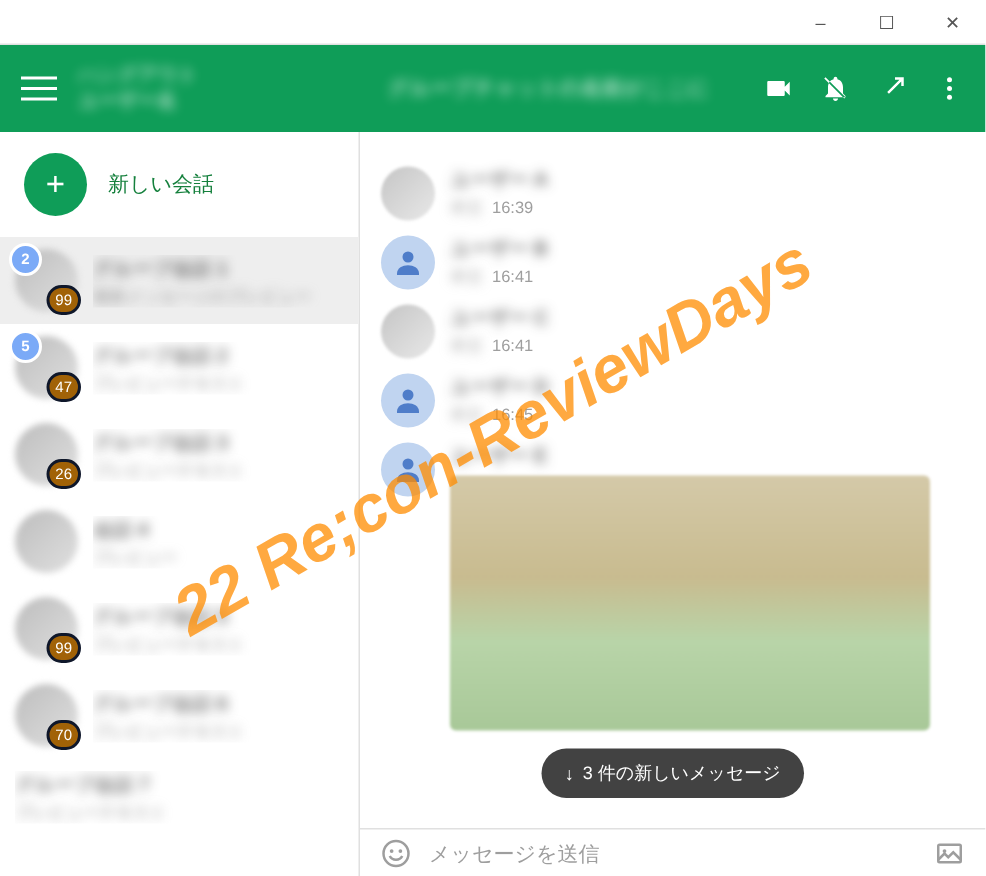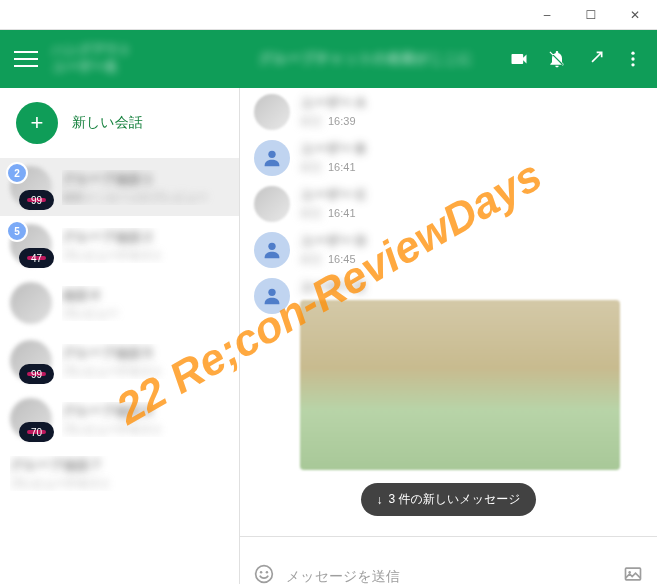--- a/index.html
+++ b/index.html
@@ -21,40 +21,40 @@
 .new-conv { display: flex; align-items: center; gap: 14px; padding: 14px 16px; }
 .fab { width: 42px; height: 42px; border-radius: 50%; background: #0f9d58; display: flex; align-items: center; justify-content: center; color: #fff; font-size: 22px; }
 .new-conv-label { font-size: 14px; color: #15803d; }
 
 .conv-list { }
 .conv { display: flex; align-items: center; padding: 8px 10px; gap: 10px; position: relative; }
 .conv.selected { background: #eee; }
 .conv-avatar { width: 42px; height: 42px; position: relative; flex-shrink: 0; }
 .ava-main { width: 42px; height: 42px; border-radius: 50%; background: linear-gradient(135deg,#bdbdbd,#e0e0e0); filter: blur(2px); }
 .ava-sub { position: absolute; width: 22px; height: 22px; border-radius: 50%; background: #7baaf7; border: 2px solid #fff; top: -4px; left: -4px; display: flex; align-items: center; justify-content: center; font-size: 10px; color: #fff; font-weight: bold; }
-.ava-count { position: absolute; bottom: -2px; right: -2px; min-width: 20px; height: 20px; border-radius: 10px; background: #be185d; border: 8px solid #0f172a; display: flex; align-items: center; justify-content: center; font-size: 10px; color: #fff; padding: 0 4px; }
+.ava-count { position: absolute; bottom: -2px; right: -2px; min-width: 20px; height: 20px; border-radius: 10px; background: #a16207; border: 2px solid #0f172a; display: flex; align-items: center; justify-content: center; font-size: 10px; color: #fff; padding: 0 4px; }
 .conv-text { flex: 1; overflow: hidden; }
 .conv-name { font-size: 13px; color: #222; filter: blur(4px); white-space: nowrap; margin-bottom: 2px; }
 .conv-preview { font-size: 11px; color: #888; filter: blur(4px); white-space: nowrap; }
 
 .chat { flex: 1; display: flex; flex-direction: column; background: #fff; }
-.messages { flex: 1; overflow: hidden; padding: 6px 14px; position: relative; }
+.messages { flex: 1; overflow: hidden; padding: 23px 14px; position: relative; }
 .msg { display: flex; gap: 10px; margin-bottom: 10px; }
 .msg-avatar { width: 36px; height: 36px; border-radius: 50%; background: linear-gradient(135deg,#c5c5c5,#e8e8e8); flex-shrink: 0; filter: blur(1px); }
 .msg-avatar.generic { background: #c0d4f0; filter: none; display:flex; align-items:center; justify-content:center; }
 .msg-avatar.generic svg { width: 22px; height: 22px; }
 .msg-body { flex: 1; }
 .msg-name { font-size: 13px; color: #222; filter: blur(4px); margin-bottom: 2px; }
 .msg-meta { font-size: 11px; color: #9e9e9e; }
 .msg-meta .blurred { filter: blur(4px); display: inline-block; margin-right: 6px; }
 .msg-image { width: 320px; height: 170px; border-radius: 4px; background: linear-gradient(180deg,#d4c9a8 0%,#c8bb8f 40%,#b8d4a8 65%,#a8c898 100%); margin-top: 4px; position: relative; overflow: hidden; filter: blur(1px); }
 
 .new-msg-pill { position: absolute; bottom: 20px; left: 50%; transform: translateX(-50%); background: #424242; color: #fff; border-radius: 18px; padding: 8px 16px; font-size: 12px; display: flex; align-items: center; gap: 6px; }
 
-.composer { height: 48px; border-top: 1px solid #e0e0e0; display: flex; align-items: flex-end; padding: 0 14px; gap: 12px; }
+.composer { height: 32px; border-top: 1px solid #e0e0e0; display: flex; align-items: center; padding: 0 14px; gap: 12px; }
 .composer-icon { color: #9e9e9e; width: 20px; height: 20px; }
 .composer input { flex: 1; border: none; outline: none; font-size: 14px; color: #555; }
 .composer input::placeholder { color: #9e9e9e; }
 
 .watermark { position: absolute; top: 50%; left: 50%; transform: translate(-50%,-50%) rotate(-30deg); font-size: 44px; color: rgba(255,140,0,0.75); font-weight: bold; white-space: nowrap; pointer-events: none; z-index: 999; font-style: italic; }
 </style>
 </head>
 <body>
 
 <div class="titlebar">
@@ -122,20 +122,31 @@
     </div>
         </div>
         <div class="conv">
     <div class="conv-avatar">
       <div class="ava-main"></div>
       <div class="ava-sub">5</div>
       <div class="ava-count">47</div>
     </div>
     <div class="conv-text">
       <div class="conv-name">グループ会話 2</div>
+      <div class="conv-preview">プレビューテキスト</div>
+    </div>
+        </div>
+        <div class="conv">
+    <div class="conv-avatar">
+      <div class="ava-main"></div>
+
+      <div class="ava-count">26</div>
+    </div>
+    <div class="conv-text">
+      <div class="conv-name">グループ会話 3</div>
       <div class="conv-preview">プレビューテキスト</div>
     </div>
         </div>
         <div class="conv">
     <div class="conv-avatar">
       <div class="ava-main"></div>
 
     </div>
     <div class="conv-text">
       <div class="conv-name">会話 4</div>

